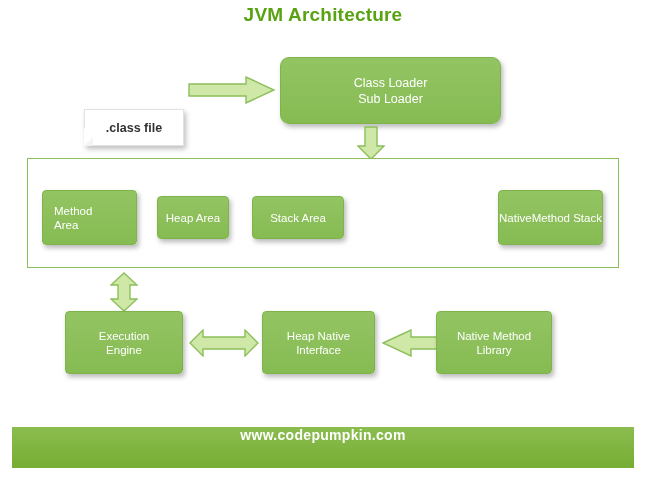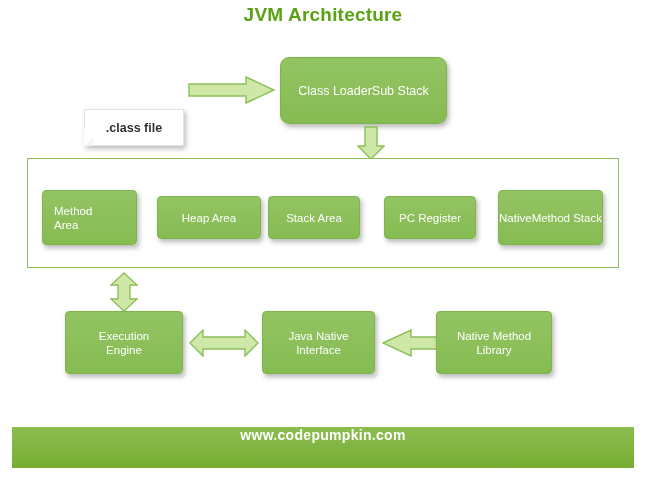--- a/index.html
+++ b/index.html
@@ -138,49 +138,46 @@
     <span>.class file</span>
     <span class="fold"></span>
   </div>
 
   <div class="arrow" style="left:188px; top:76px;">
     <svg width="88" height="28" viewBox="0 0 88 28">
       <polygon points="1,8 58,8 58,1 86,14 58,27 58,20 1,20" fill="#cfe8a8" stroke="#8cbf5a" stroke-width="1.4"></polygon>
     </svg>
   </div>
 
-  <div class="gbox big" style="left:280px; top:57px; width:167px; height:67px; flex-direction:row;">
+  <div class="gbox big" style="left:280px; top:57px; width:221px; height:67px; flex-direction:column;">
     <span>Class Loader</span>
-    <span>Sub Stack</span>
+    <span>Sub Loader</span>
   </div>
 
   <div class="arrow" style="left:357px; top:126px;">
     <svg width="28" height="34" viewBox="0 0 28 34">
       <polygon points="8,1 20,1 20,20 27,20 14,33 1,20 8,20" fill="#cfe8a8" stroke="#8cbf5a" stroke-width="1.4"></polygon>
     </svg>
   </div>
 
   <div class="memarea"></div>
 
   <div class="gbox" style="left:42px; top:190px; width:95px; height:55px; flex-direction:column; align-items:flex-start; padding-left:11px; justify-content:center; text-align:left;">
     <span>Method</span>
     <span>Area</span>
   </div>
 
-  <div class="gbox" style="left:157px; top:196px; width:104px; height:43px;">
+  <div class="gbox" style="left:157px; top:196px; width:72px; height:43px;">
     <span>Heap Area</span>
   </div>
 
-  <div class="gbox" style="left:268px; top:196px; width:92px; height:43px;align-items:center;">
+  <div class="gbox" style="left:252px; top:196px; width:92px; height:43px;align-items:center;">
     <span>Stack Area</span>
   </div>
 
-  <div class="gbox" style="left:384px; top:196px; width:92px; height:43px;">
-    <span>PC Register</span>
-  </div>
 
   <div class="gbox" style="left:498px; top:190px; width:105px; height:55px; flex-direction:row;">
     <span>Native</span>
     <span>Method Stack</span>
   </div>
 
   <div class="arrow" style="left:110px; top:272px;">
     <svg width="28" height="40" viewBox="0 0 28 40">
       <polygon points="14,1 27,13 20,13 20,27 27,27 14,39 1,27 8,27 8,13 1,13" fill="#cfe8a8" stroke="#8cbf5a" stroke-width="1.4"></polygon>
     </svg>
@@ -191,21 +188,21 @@
     <span>Engine</span>
   </div>
 
   <div class="arrow" style="left:189px; top:329px;">
     <svg width="70" height="28" viewBox="0 0 70 28">
       <polygon points="1,14 14,1 14,8 56,8 56,1 69,14 56,27 56,20 14,20 14,27" fill="#cfe8a8" stroke="#8cbf5a" stroke-width="1.4"></polygon>
     </svg>
   </div>
 
   <div class="gbox" style="left:262px; top:311px; width:113px; height:63px; flex-direction:column;">
-    <span>Java Native</span>
+    <span>Heap Native</span>
     <span>Interface</span>
   </div>
 
   <div class="arrow" style="left:382px; top:329px;">
     <svg width="74" height="28" viewBox="0 0 74 28">
       <polygon points="1,14 29,1 29,8 73,8 73,20 29,20 29,27" fill="#cfe8a8" stroke="#8cbf5a" stroke-width="1.4"></polygon>
     </svg>
   </div>
 
   <div class="gbox" style="left:436px; top:311px; width:116px; height:63px; flex-direction:column;">

